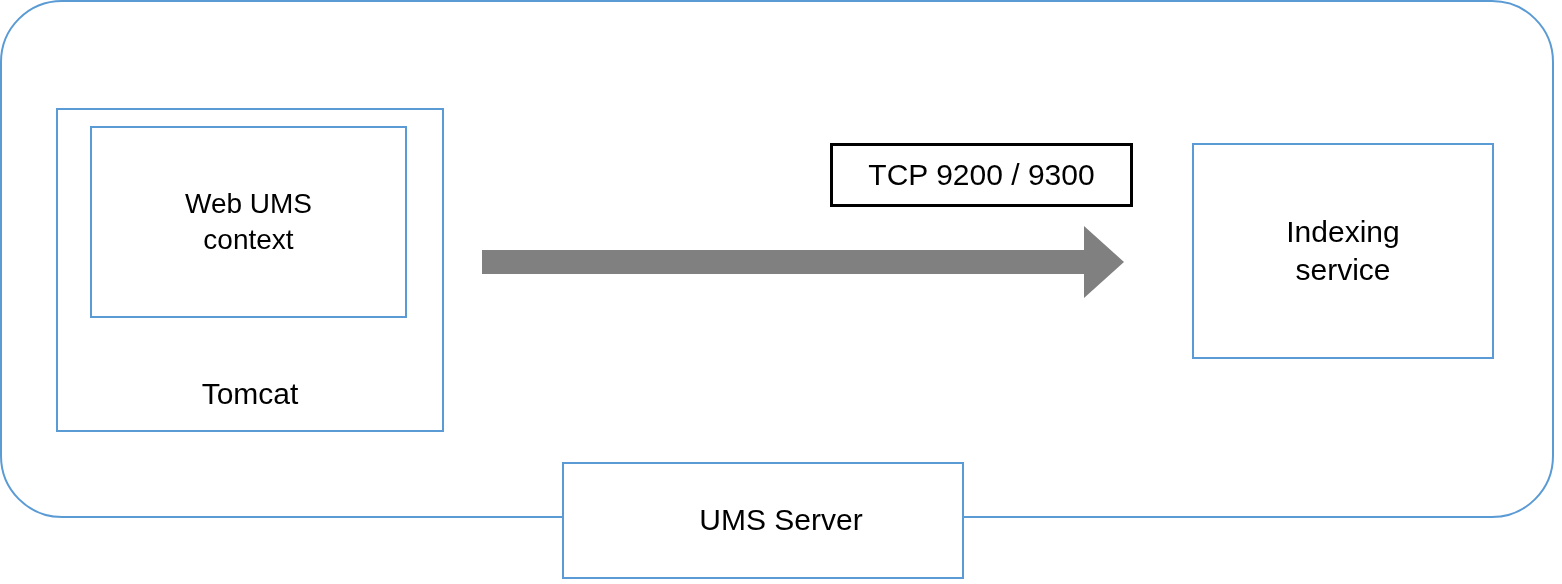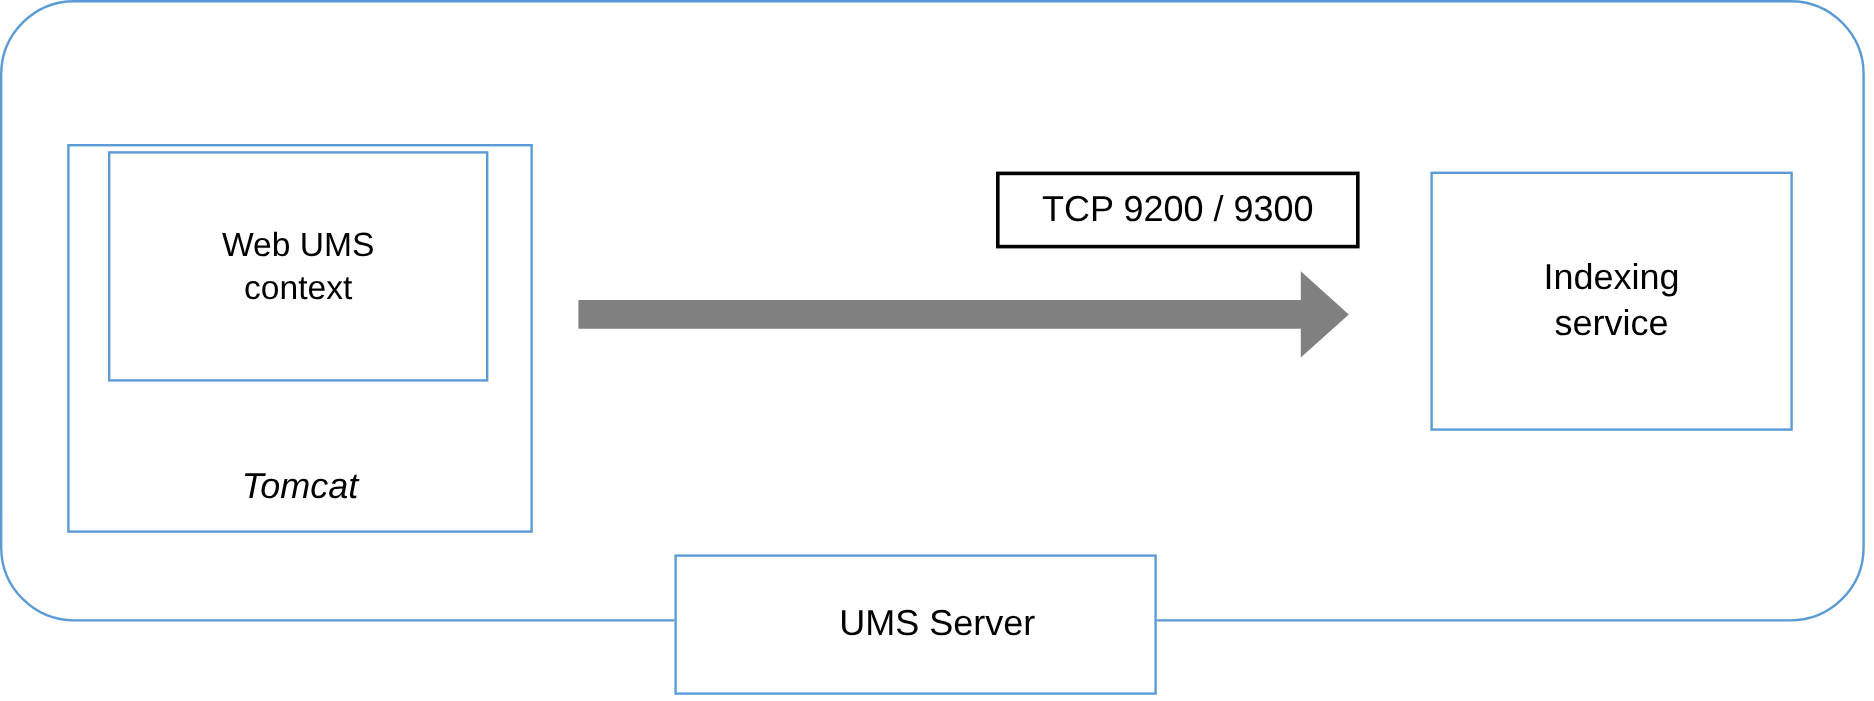--- a/index.html
+++ b/index.html
@@ -40,24 +40,23 @@
     width: 1554px;
     height: 518px;
     border: 2px solid #5b9bd5;
     border-radius: 62px;
     box-sizing: border-box;
     background: transparent;
   }
   
   #tomcat-box {
     left: 56px;
-    top: 120px;
+    top: 108px;
     width: 388px;
     height: 324px;
-    font-style: italic;
   }
   #tomcat-label {
     position: absolute;
     left: 0;
     right: 0;
     top: 265px;
     font-size: 30px;
     text-align: center;
     color: #000;
   }

